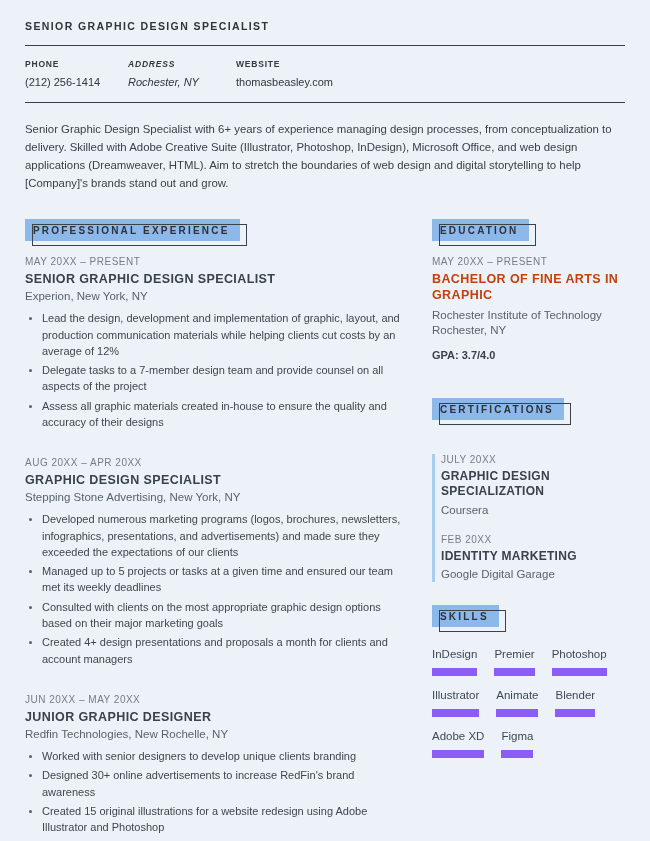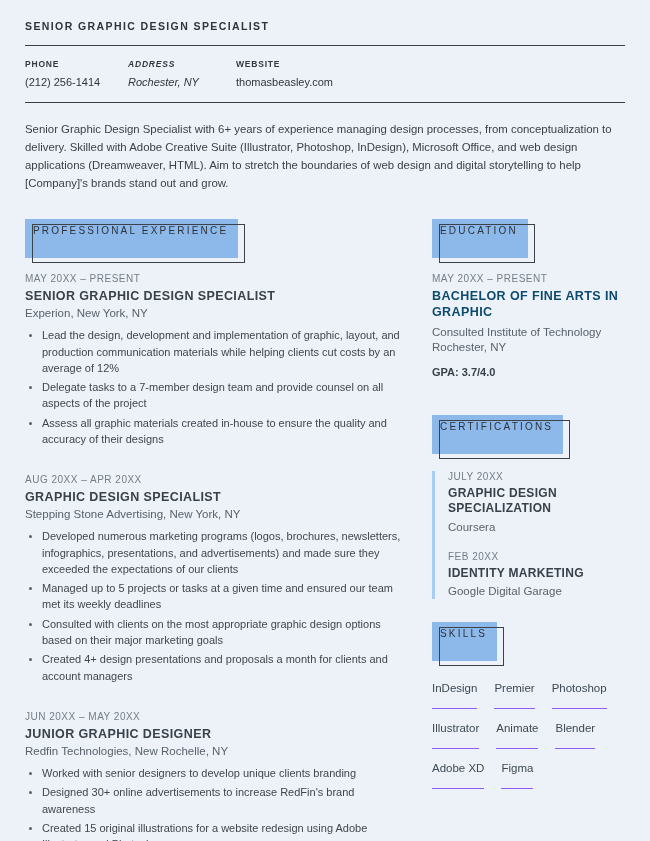--- a/index.html
+++ b/index.html
@@ -39,22 +39,22 @@
 
   
   .cols { display:flex; margin-top:27px; }
   .col-left  { width:385px; }
   .col-right { width:193px; margin-left:22px; }
 
   
   .sec-head { position:relative; display:inline-block; margin-bottom:15px; }
   .sec-head .hl {
     display:inline-block; background:#8db8ea;
-    padding:6px 10px 22px 8px;
-    font-size:10px; font-weight:400; letter-spacing:2.2px;
+    padding:6px 10px 5px 8px;
+    font-size:10px; font-weight:700; letter-spacing:2.2px;
     color:#2c323a; text-transform:uppercase; white-space:nowrap;
   }
   .sec-head .frame {
     position:absolute; top:5px; left:7px; width:100%; height:100%;
     border:1.5px solid #3b424a; pointer-events:none;
   }
 
   
   .job { margin-bottom:27px; }
   .job:last-child { margin-bottom:0; }
@@ -64,42 +64,42 @@
     color:#394149; margin-top:4px; line-height:1.3;
   }
   .jcompany { font-size:11.5px; color:#59626c; margin-top:3px; }
   .bullets { margin-top:8px; padding-left:17px; list-style:disc; }
   .bullets li { font-size:11px; line-height:1.48; color:#40464d; margin-bottom:3px; }
   .bullets li::marker { color:#5a6067; font-size:10px; }
 
   
   .edu .degree {
     font-size:12.5px; font-weight:700; letter-spacing:.4px;
-    color:#0c4a6e; margin-top:4px; line-height:1.3;
+    color:#c2410c; margin-top:4px; line-height:1.3;
   }
   .edu .school { font-size:11.5px; color:#59626c; margin-top:4px; line-height:1.35; }
   .edu .gpa { font-size:11px; font-weight:700; color:#394149; margin-top:10px; }
 
   
   .cert-section { margin-top:37px; }
-  .cert-list { border-left:3px solid #a9cdf2; padding-left:13px; margin-top:2px; }
+  .cert-list { border-left:3px solid #a9cdf2; padding-left:6px; margin-top:19px; }
   .cert { padding-bottom:18px; }
   .cert:last-child { padding-bottom:2px; }
   .cert .cname {
     font-size:12px; font-weight:700; letter-spacing:.3px;
     color:#394149; margin-top:4px; line-height:1.3;
   }
   .cert .corg { font-size:11.5px; color:#59626c; margin-top:4px; }
 
   
   .skills-section { margin-top:23px; }
   .skills-grid { display:flex; flex-wrap:wrap; column-gap:17px; row-gap:13px; margin-top:6px; }
   .skill {
-    font-size:11.5px; color:#3d4954; padding-bottom:14px;
-    border-bottom:1px solid #8b5cf6; white-space:nowrap;
+    font-size:11.5px; color:#3d4954; padding-bottom:8px;
+    border-bottom:8px solid #8b5cf6; white-space:nowrap;
   }
 </style>
 </head>
 <body>
 
 <div class="page">
 
   <div>
     <div class="job-label">SENIOR GRAPHIC DESIGN SPECIALIST</div>
   </div>
@@ -173,21 +173,21 @@
     <div class="col-right">
 
       <div class="edu">
         <div class="sec-head">
           <span class="frame"></span>
           <span class="hl">EDUCATION</span>
         </div>
         <div class="date">MAY 20XX – PRESENT</div>
         <div class="degree">BACHELOR OF FINE ARTS IN GRAPHIC</div>
         <div class="school">
-          <div>Consulted Institute of Technology</div>
+          <div>Rochester Institute of Technology</div>
           <div>Rochester, NY</div>
         </div>
         <div class="gpa">GPA: 3.7/4.0</div>
       </div>
 
       <div class="cert-section">
         <div class="sec-head">
           <span class="frame"></span>
           <span class="hl">CERTIFICATIONS</span>
         </div>

